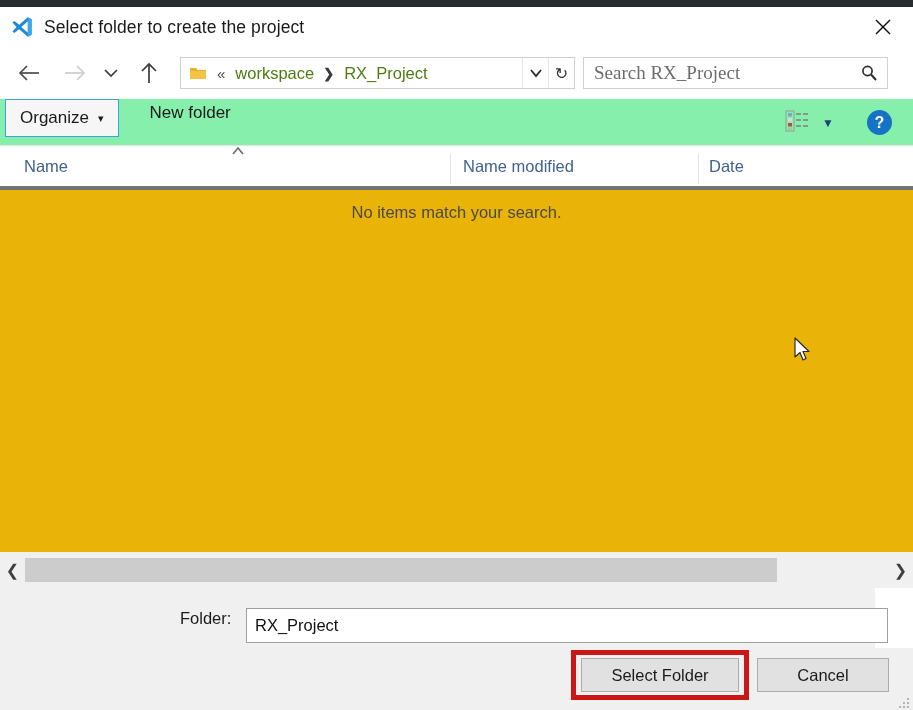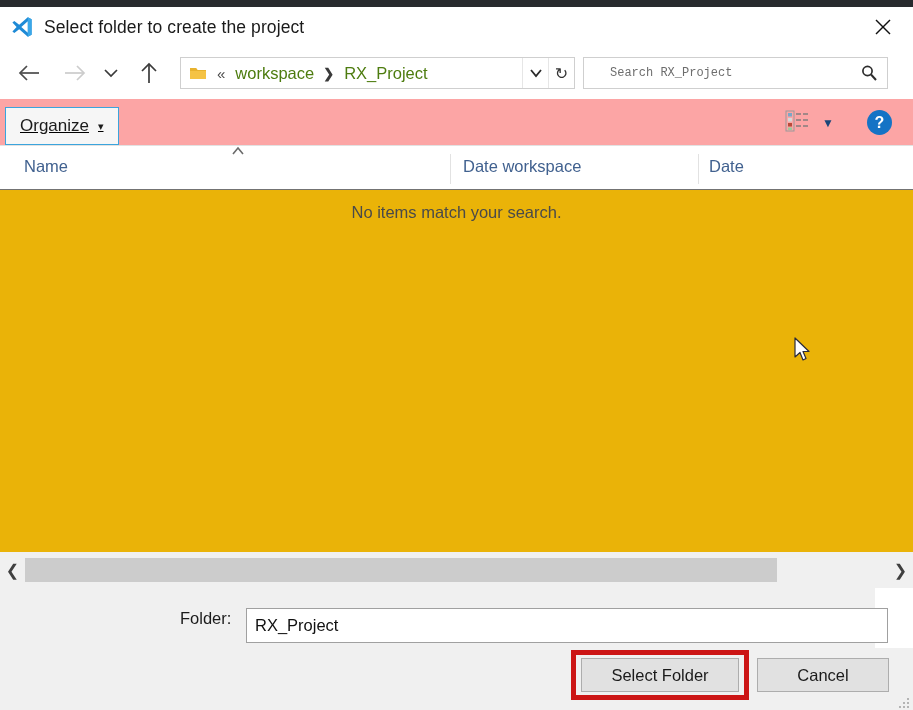--- a/index.html
+++ b/index.html
@@ -120,38 +120,38 @@
     margin-left: 8px;
     width: 305px; height: 32px;
     border: 1px solid #cfcfcf;
     background: #ffffff;
     display: flex; align-items: center;
     position: relative;
   }
   .searchbox input {
     border: none; outline: none;
     background: transparent;
-    margin-left: 24px;
+    margin-left: 8px;
     width: 255px;
-    font-family: Liberation Mono, monospace;
-    font-size: 12px;
+    font-family: Liberation Serif, serif;
+    font-size: 19px;
     color: #333;
   }
   .searchbox input::placeholder { color: #6d6d6d; opacity: 1; }
   .search-ico {
     position: absolute; right: 9px; top: 6px;
   }
 
   
   .toolbar {
     position: absolute; top: 99px; left: 0;
     width: 913px; height: 47px;
-    background: #fca5a5;
+    background: #86efac;
     border-bottom: 1px solid #e2e2e2;
-    display: flex; align-items: flex-end; text-decoration: underline;
+    display: flex; align-items: flex-start;
   }
   .organize {
     margin-left: 5px;
     height: 38px;
     padding: 0 14px;
     border: 1px solid #3ba4dd;
     background: #f6f6f6;
     display: flex; align-items: center;
     font-size: 17px;
     color: #1b1b1b;
@@ -189,21 +189,21 @@
     color: #ffffff;
     font-size: 16px; font-weight: bold;
     display: flex; align-items: center; justify-content: center;
   }
 
   
   .colheaders {
     position: absolute; top: 146px; left: 0;
     width: 913px; height: 44px;
     background: #ffffff;
-    border-bottom: 1px solid #737373;
+    border-bottom: 4px solid #737373;
     padding-left: 48px;
   }
   .sortcaret {
     position: absolute;
     left: 230px; top: 0px;
     font-size: 12px;
     color: #555;
     line-height: 12px;
   }
   .col {
@@ -408,20 +408,21 @@
         </svg>
       </span>
     </div>
   </div>
 
   <div class="toolbar">
     <div class="organize">
       <span>Organize</span>
       <span class="caret">▾</span>
     </div>
+    <div class="newfolder">New folder</div>
 
     <div class="toolbar-right">
       <div class="viewmode">
         <span>
           <svg width="24" height="22" viewBox="0 0 24 22">
             <rect x="1" y="1" width="8" height="20" fill="none" stroke="#9a9a9a" stroke-width="1"></rect>
             <rect x="3" y="3" width="4" height="3.5" fill="#7aa7c7"></rect>
             <rect x="3" y="8" width="4" height="3.5" fill="#d8d8d8"></rect>
             <rect x="3" y="13" width="4" height="3.5" fill="#b94b3a"></rect>
             <rect x="3" y="17.5" width="4" height="2.5" fill="#9ccb9c"></rect>
@@ -441,21 +442,21 @@
 
   <div class="colheaders">
     <div class="sortcaret">
       <svg width="16" height="10" viewBox="0 0 16 10">
         <polyline points="3,8 8,2 13,8" fill="none" stroke="#6b6b6b" stroke-width="1.6"></polyline>
       </svg>
     </div>
     <div class="coldiv coldiv-1"></div>
     <div class="coldiv coldiv-2"></div>
     <div class="col col-name">Name</div>
-    <div class="col col-date">Date workspace</div>
+    <div class="col col-date">Name modified</div>
     <div class="col col-type">Date</div>
   </div>
 
   <div class="filelist">
     <div class="noitems">No items match your search.</div>
   </div>
 
   <div class="hscroll">
     <div class="hscroll-arrow hscroll-left">❮</div>
     <div class="hscroll-thumb"></div>

